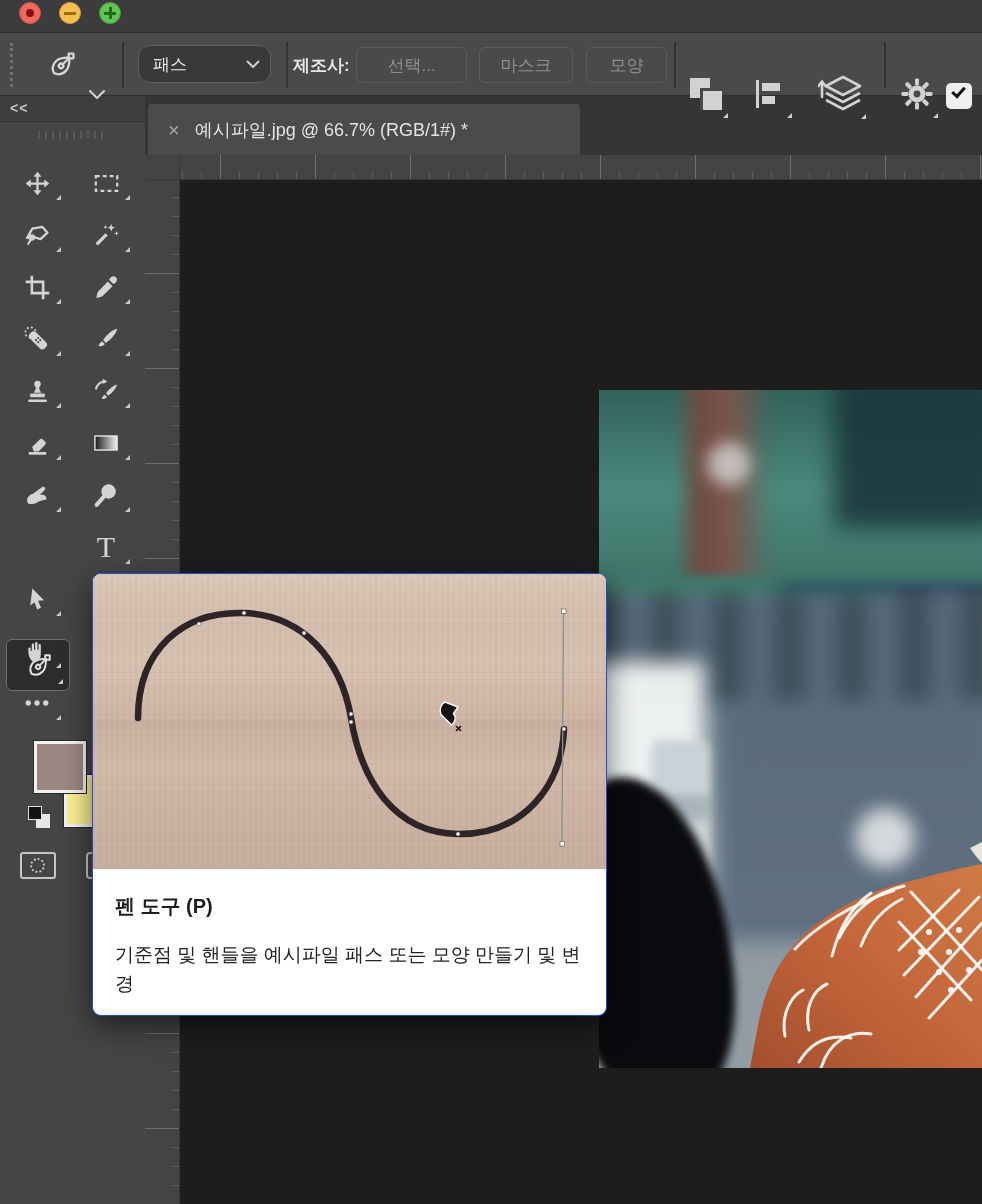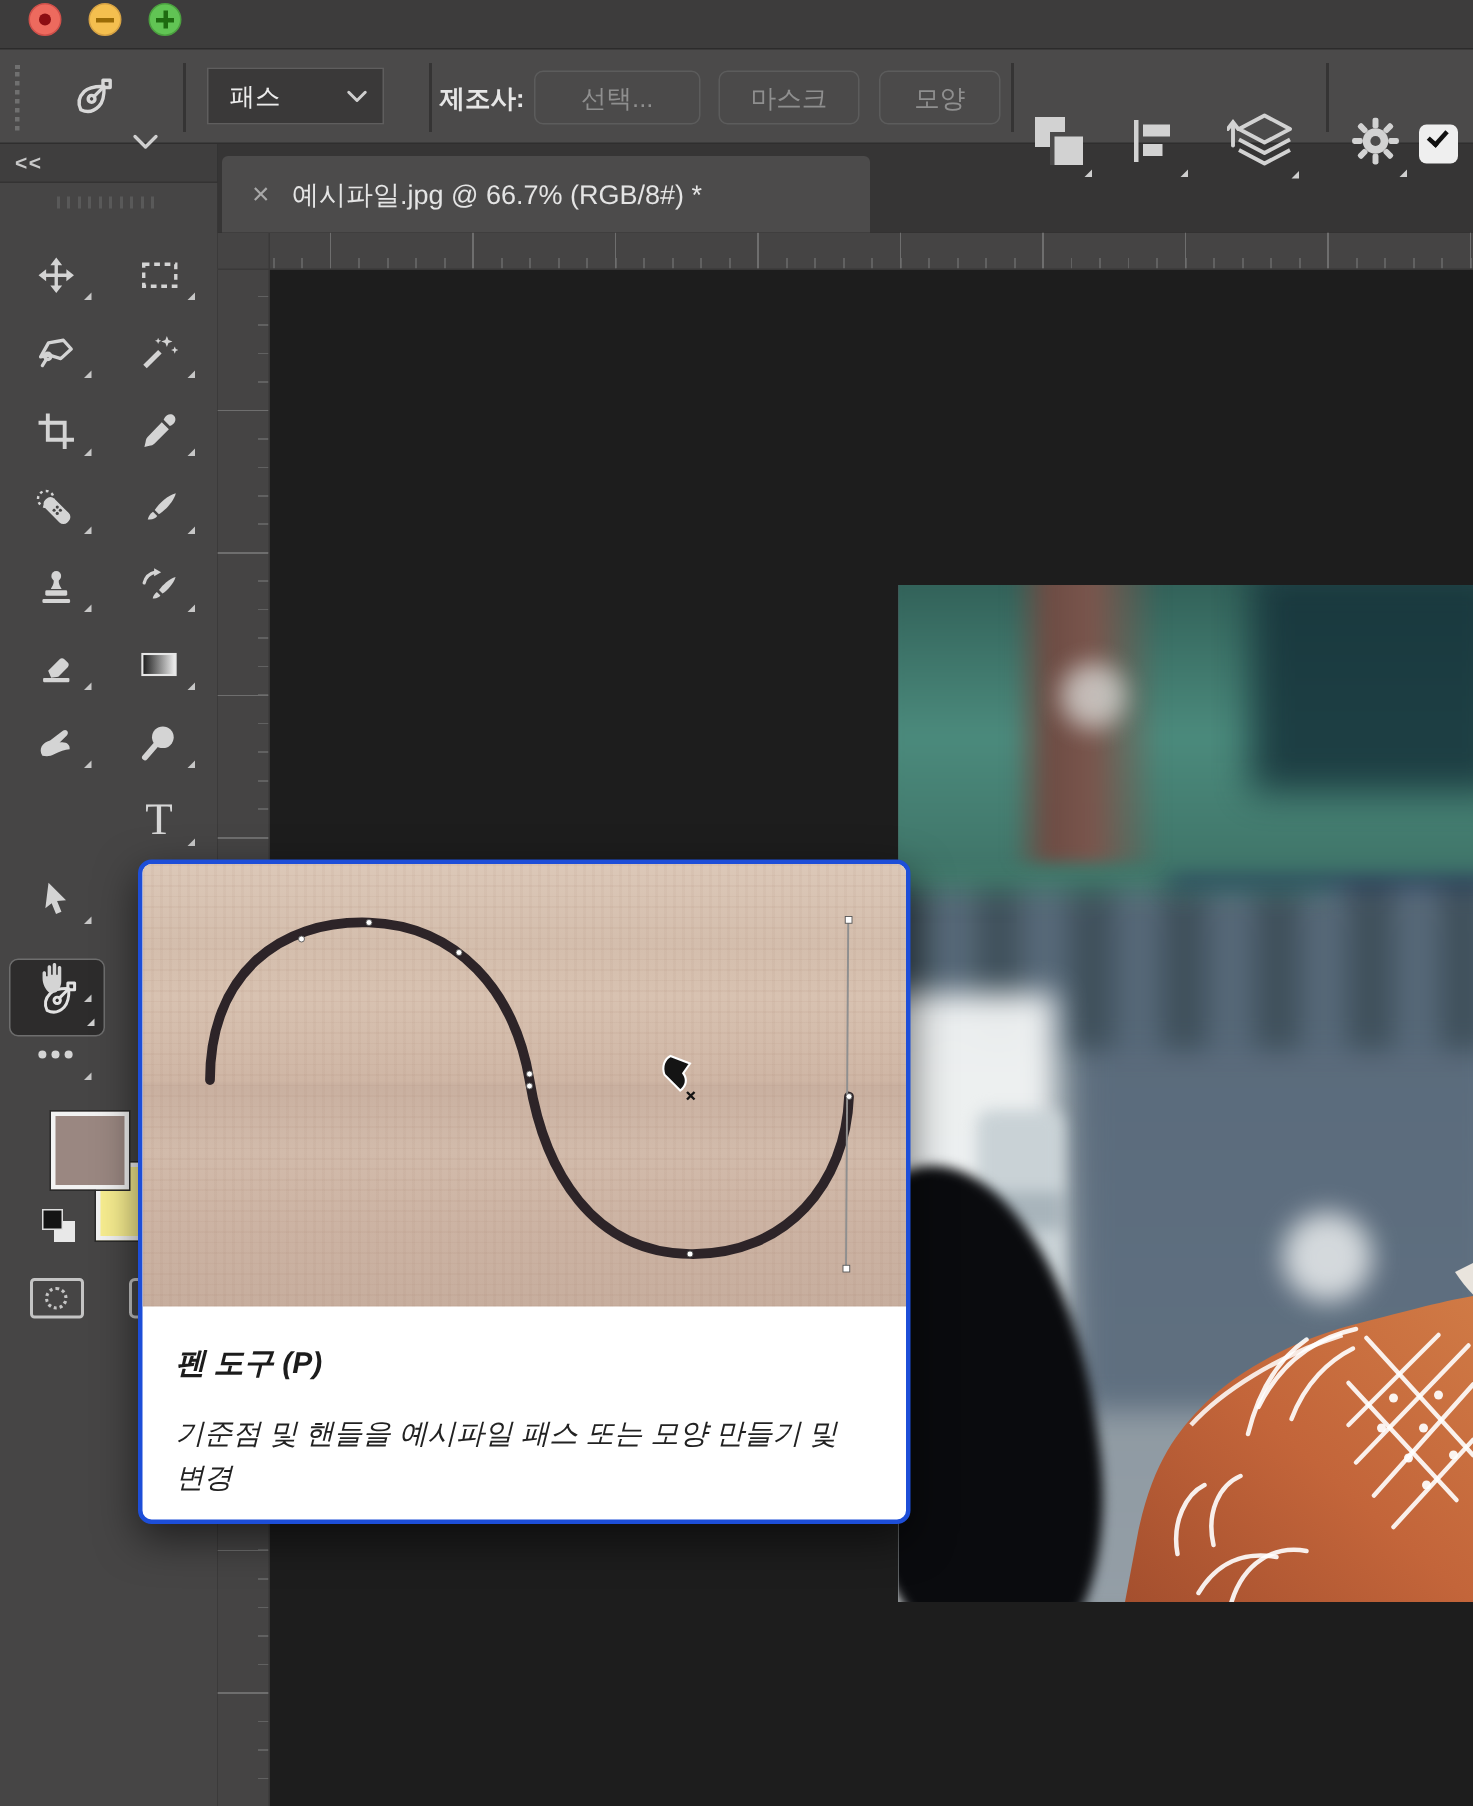--- a/index.html
+++ b/index.html
@@ -16,21 +16,21 @@
   .tl-grn   { left:99px;  background:#61c454; border:1px solid #4ba03f; }
   .tl-red::after { content:""; position:absolute; left:6px; top:6px; width:8px; height:8px; border-radius:50%; background:#8c0d12; }
   .tl-yel::after { content:""; position:absolute; left:4px; top:9px; width:12px; height:2.5px; background:#9a6b06; }
   .tl-grn::before { content:""; position:absolute; left:4px; top:9px; width:12px; height:2.5px; background:#1e6b10; }
   .tl-grn::after  { content:""; position:absolute; left:9px; top:4px; width:2.5px; height:12px; background:#1e6b10; }
 
   
   #optionsbar { left:0; top:33px; width:982px; height:63px; background:#4b4a4a; border-bottom:1px solid #2f2e2e; z-index:20; }
   .grip-v { left:10px; top:10px; width:0; height:44px; border-left:3px dotted #707070; }
   .opt-sep { top:9px; width:2px; height:46px; background:#353434; }
-  .dropdown { left:138px; top:12px; width:118px; height:38px; background:#3a3939; border:1px solid #5f5e5e; border-radius:0;
+  .dropdown { left:138px; top:12px; width:133px; height:38px; background:#3a3939; border:1px solid #5f5e5e; border-radius:12px;
     display:flex; align-items:center; justify-content:space-between; padding:0 10px 0 14px; color:#ececec; font-size:17px; cursor:default; }
   .opt-label { left:293px; top:21px; color:#e6e6e6; font-size:17px; font-weight:bold; }
   .opt-btn { top:14px; height:36px; border:1.5px solid #5c5c5c; border-radius:6px; background:transparent;
     color:#8f8f8f; font-size:17px; font-family:"Liberation Sans",sans-serif; text-align:center; line-height:33px; }
   .corner-tri { position:absolute; width:0; height:0; border-left:5px solid transparent; border-bottom:5px solid #cfcfcf; }
 
   
   #tabbar { left:145px; top:96px; width:837px; height:59px; background:#363535; z-index:15; }
   #doc-tab { position:absolute; left:3px; top:8px; width:432px; height:51px; background:#4c4b4b; border-radius:4px 4px 0 0;
     display:flex; align-items:center; gap:15px; padding-left:20px; color:#e4e4e4; font-size:18px; }
@@ -96,21 +96,21 @@
   .ph-grysq { left:52px; top:350px; width:58px; height:240px; border-radius:10px; filter:blur(5px);
     background:repeating-linear-gradient(180deg,#c9d2d6 0 55px,#a8b4bb 55px 80px); }
   .ph-bokeh1 { left:108px; top:52px; width:44px; height:44px; border-radius:50%; background:#eef4f2; opacity:.65; filter:blur(8px); }
   .ph-bokeh2 { left:256px; top:418px; width:60px; height:60px; border-radius:50%; background:#f2f4f4; opacity:.8; filter:blur(9px); }
   .ph-hair { left:-35px; top:385px; width:165px; height:335px; background:#0a0b0e;
     border-radius:50% 60% 45% 50%; filter:blur(4px); transform:rotate(-8deg); }
   #shirt-svg { position:absolute; left:0; top:0; }
 
   
   #tooltip { left:92px; top:573px; width:515px; height:443px; background:#ffffff; border-radius:9px;
-    border:3px solid #1d4ed8; box-shadow:0 10px 28px rgba(0,0,0,.55); z-index:50; overflow:hidden;font-style:italic; }
+    border:1px solid #1d4ed8; box-shadow:0 10px 28px rgba(0,0,0,.55); z-index:50; overflow:hidden; }
   #tooltip-img { position:relative; width:100%; height:295px;
     background:
       repeating-linear-gradient(0deg, rgba(160,120,100,.08) 0 1px, transparent 1px 7px),
       repeating-linear-gradient(90deg, rgba(150,110,90,.06) 0 2px, transparent 2px 6px),
       linear-gradient(180deg,#dcc8b8 0%,#d4bead 18%,#d8c2b1 30%,#cfb6a5 49%,#c9b0a0 50%,#d2bbab 65%,#ccb3a3 82%,#c7ae9e 100%); }
   #tooltip-text { padding:24px 22px 0 22px; }
   #tooltip-title { font-size:20px; font-weight:bold; color:#1c1c1c; }
   #tooltip-desc { margin-top:20px; font-size:19px; line-height:1.55; color:#222222; }
 </style>
 </head>
@@ -209,21 +209,21 @@
     </div>
 
     <div class="abs" style="left:946px;top:50px;width:26px;height:26px;background:#efefef;border-radius:5px">
       <div style="position:absolute;left:6px;top:4px;width:13px;height:8px;border-left:3.5px solid #111;border-bottom:3.5px solid #111;transform:rotate(-48deg)"></div>
     </div>
   </div>
 
   <div class="abs" id="tabbar">
     <div id="doc-tab">
       <span id="tab-close">×</span>
-      <span>예시파일.jpg @ 66.7% (RGB/8#) *</span>
+      <span>예시파일.jpg @ 66.7% (RGB/1#) *</span>
     </div>
   </div>
 
   <div class="abs" id="toolbar-header">
     <span>&lt;&lt;</span>
   </div>
 
   <div class="abs" id="toolbar">
     <div class="abs grip-h"></div>
 

